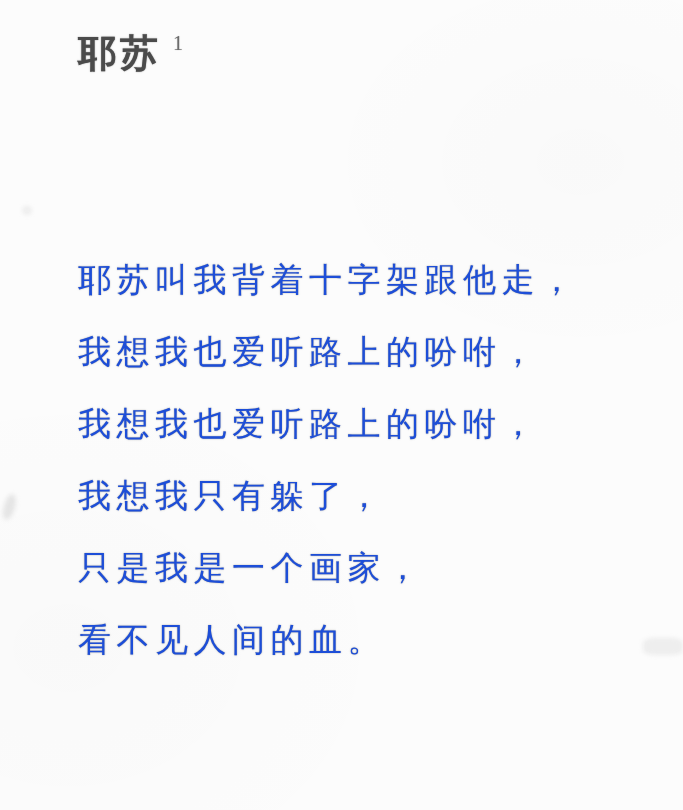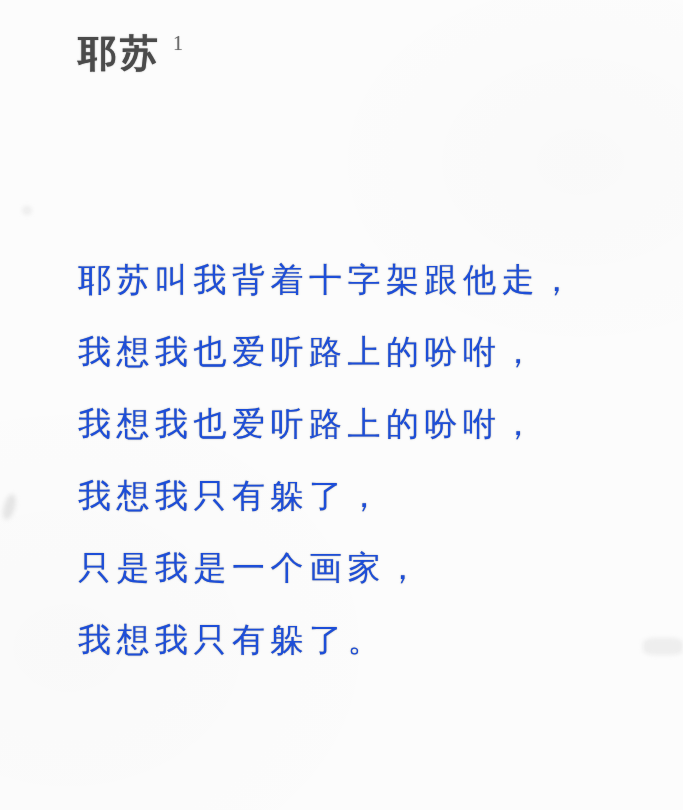--- a/index.html
+++ b/index.html
@@ -101,20 +101,20 @@
 <div class="page">
 
   <h1 class="poem-title"><span>耶苏</span><sup class="footnote-marker">1</sup></h1>
 
   <div class="poem-body">
     <div class="poem-line">耶苏叫我背着十字架跟他走，</div>
     <div class="poem-line">我想我也爱听路上的吩咐，</div>
     <div class="poem-line">我想我也爱听路上的吩咐，</div>
     <div class="poem-line">我想我只有躲了，</div>
     <div class="poem-line">只是我是一个画家，</div>
-    <div class="poem-line">我想我只有躲了。</div>
+    <div class="poem-line">看不见人间的血。</div>
   </div>
 
   <div class="smudge smudge-left-edge"></div>
   <div class="smudge smudge-mid-left"></div>
   <div class="smudge smudge-right"></div>
 
 </div>
 
 </body></html>

